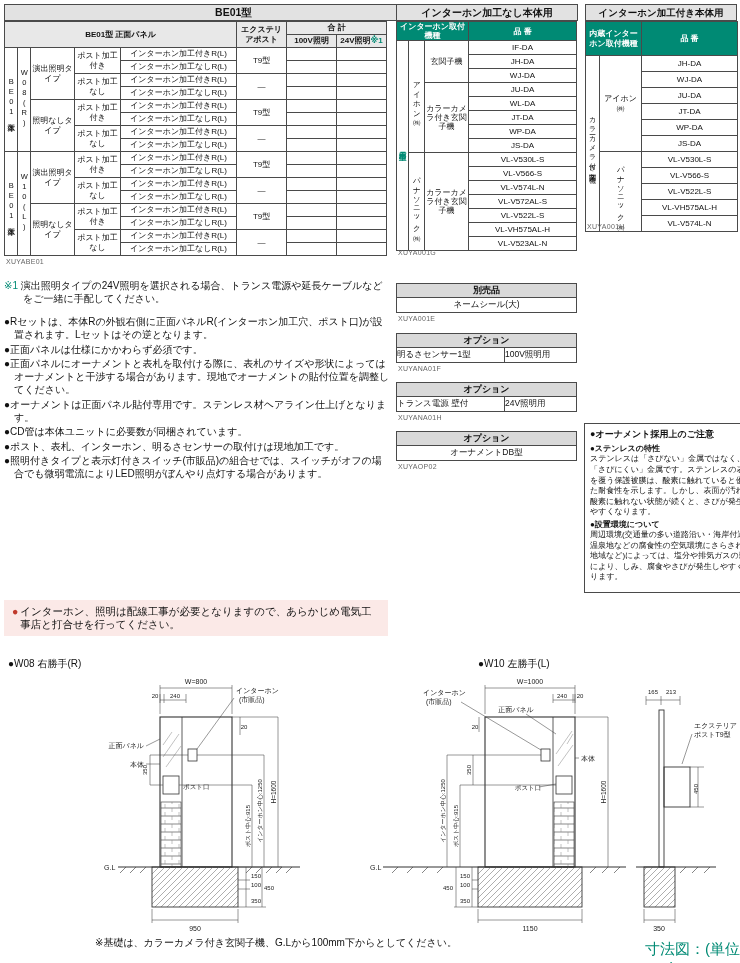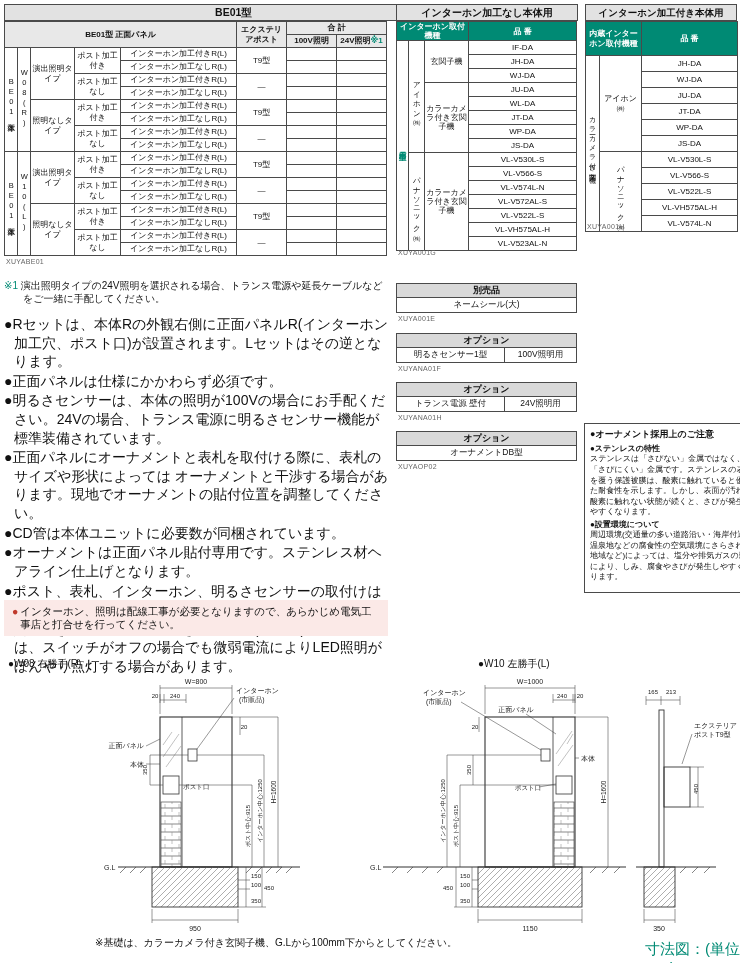--- a/index.html
+++ b/index.html
@@ -16,24 +16,24 @@
   .hd td{background:#e8e8e8;font-weight:bold;font-size:8px}
   .gh{background:#008a74 !important;color:#fff;font-weight:bold;font-size:7px}
   .vt{writing-mode:vertical-rl;text-orientation:upright;display:inline-block;font-size:7.5px;letter-spacing:1px;line-height:1}
   .teal{color:#008a74}
   .bold{font-weight:bold}
   .left{text-align:left;padding-left:2px}.f7{font-size:7px}.f75{font-size:7.5px}.f85{font-size:8.5px}
   .code{position:absolute;font-size:7px;color:#666;letter-spacing:.3px}
   .ghead{height:15px;background:#d9d9d9;border:1px solid #4a4a4a;font-weight:bold;font-size:9px;text-align:center;line-height:13px}
   .gitem{height:15px;background:#fff;border:1px solid #4a4a4a;border-top:none;font-size:8.5px;text-align:center;line-height:13px}
   .grow{position:absolute;display:flex}
-  .grow>div{border:1px solid #4a4a4a;border-top:none;height:15px;font-size:8.5px;text-align:center;line-height:13px;background:#fff}
+  .grow>div{border:1px solid #4a4a4a;border-top:none;height:15px;font-size:8.5px;line-height:13px;background:#fff}
   .grow>div+div{border-left:none}
   .refnote{position:absolute;font-size:10px;line-height:1.32;padding-left:19px;text-indent:-19px}
-  .blt{font-size:14px;line-height:1.33;padding-left:10px;text-indent:-10px;margin-bottom:1px}
+  .blt{font-size:10px;line-height:1.33;padding-left:10px;text-indent:-10px;margin-bottom:1px}
   .cbox{position:absolute;border:1px solid #4a4a4a;padding:5px 5px;font-size:8px;line-height:1.32}
   .cbox .ct{font-size:9px;font-weight:bold;margin-bottom:3px}
   .cbox .st{font-weight:bold}
   .alert{position:absolute;background:#fbe9e7;padding:5px 8px;font-size:10.5px;line-height:1.25;display:flex}
   .amark{color:#c0392b;margin-right:2px}
   .dtitle{position:absolute;font-size:10px}
   svg{position:absolute}
   svg text{fill:#1a1a1a;font-family:"Liberation Sans","DejaVu Sans",sans-serif}
   .s6{font-size:6px}.s65{font-size:6.5px}.s7{font-size:7px}
   .fnote{position:absolute;font-size:10px}
@@ -175,24 +175,23 @@
         </tr>
   </tbody>
     </table>
   <div class="code" style="left:6px;top:258px">XUYABE01</div>
 
   <div class="refnote" style="left:4px;top:279px;width:384px"><span class="teal">※1</span> <span>演出照明タイプの24V照明を選択される場合、トランス電源や延長ケーブルなどをご一緒に手配してください。</span></div>
 
   <div class="abs" style="left:4px;top:315px;width:386px">
     <div class="blt">●Rセットは、本体Rの外観右側に正面パネルR(インターホン加工穴、ポスト口)が設置されます。Lセットはその逆となります。</div>
     <div class="blt">●正面パネルは仕様にかかわらず必須です。</div>
-    <div class="blt">●明るさセンサーは、本体の照明が100Vの場合にお手配ください。24Vの場合、トランス電源に明るさセンサー機能が標準装備されています。</div>
     <div class="blt">●正面パネルにオーナメントと表札を取付ける際に、表札のサイズや形状によっては オーナメントと干渉する場合があります。現地でオーナメントの貼付位置を調整してください。</div>
+    <div class="blt">●オーナメントは正面パネル貼付専用です。ステンレス材ヘアライン仕上げとなります。</div>
     <div class="blt">●CD管は本体ユニットに必要数が同梱されています。</div>
-    <div class="blt">●オーナメントは正面パネル貼付専用です。ステンレス材ヘアライン仕上げとなります。</div>
     <div class="blt">●ポスト、表札、インターホン、明るさセンサーの取付けは現地加工です。</div>
     <div class="blt">●照明付きタイプと表示灯付きスイッチ(市販品)の組合せでは、スイッチがオフの場合でも微弱電流によりLED照明がぼんやり点灯する場合があります。</div>
   </div>
 
   <div class="alert" style="left:4px;top:600px;width:384px">
       <span class="amark">●</span>
       <span>インターホン、照明は配線工事が必要となりますので、あらかじめ電気工事店と打合せを行ってください。</span>
     </div>
 
   <div class="bar" style="left:396px;top:4px;width:182px;font-size:10px">インターホン加工なし本体用</div>

